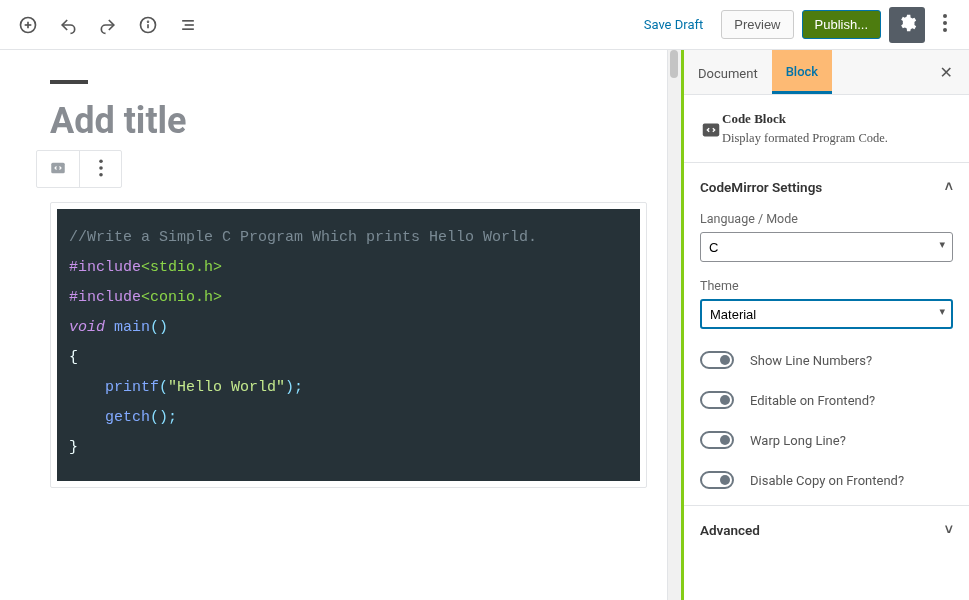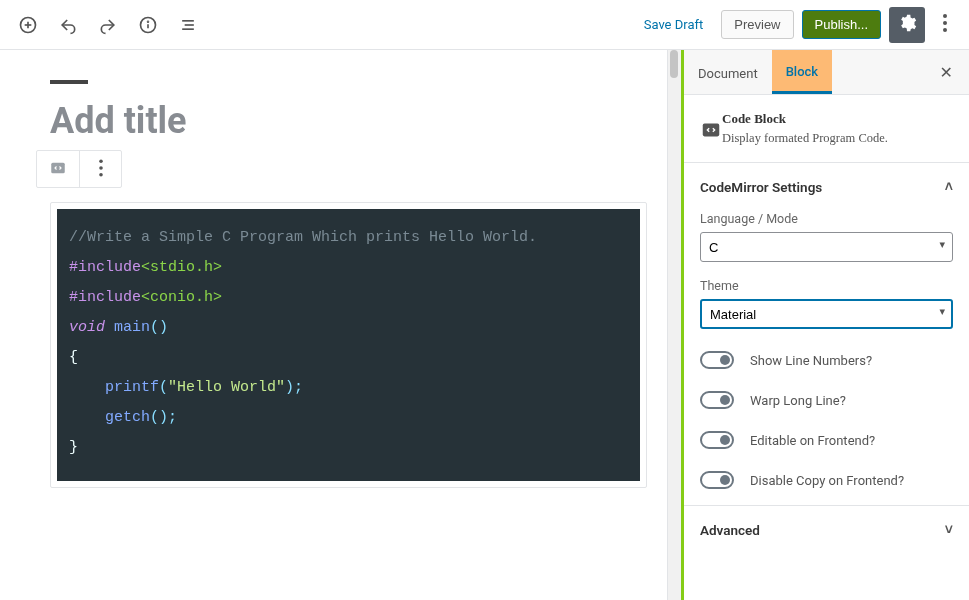--- a/index.html
+++ b/index.html
@@ -316,25 +316,25 @@
             </select>
           </div>
         </div>
 
         <div class="toggle-row">
           <div class="toggle"></div>
           <div class="toggle-label">Show Line Numbers?</div>
         </div>
         <div class="toggle-row">
           <div class="toggle"></div>
-          <div class="toggle-label">Warp Long Line?</div>
+          <div class="toggle-label">Editable on Frontend?</div>
         </div>
         <div class="toggle-row">
           <div class="toggle"></div>
-          <div class="toggle-label">Editable on Frontend?</div>
+          <div class="toggle-label">Warp Long Line?</div>
         </div>
         <div class="toggle-row">
           <div class="toggle"></div>
           <div class="toggle-label">Disable Copy on Frontend?</div>
         </div>
       </div>
     </div>
 
     <div class="panel-section" style="border-bottom:none;">
       <div class="panel-header">

